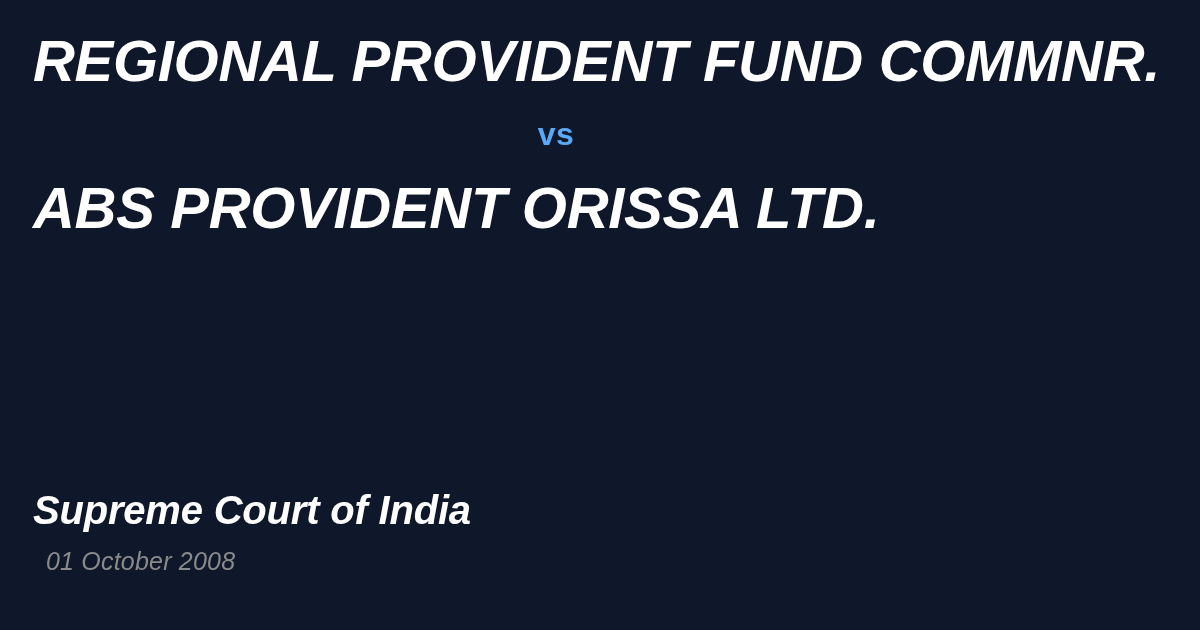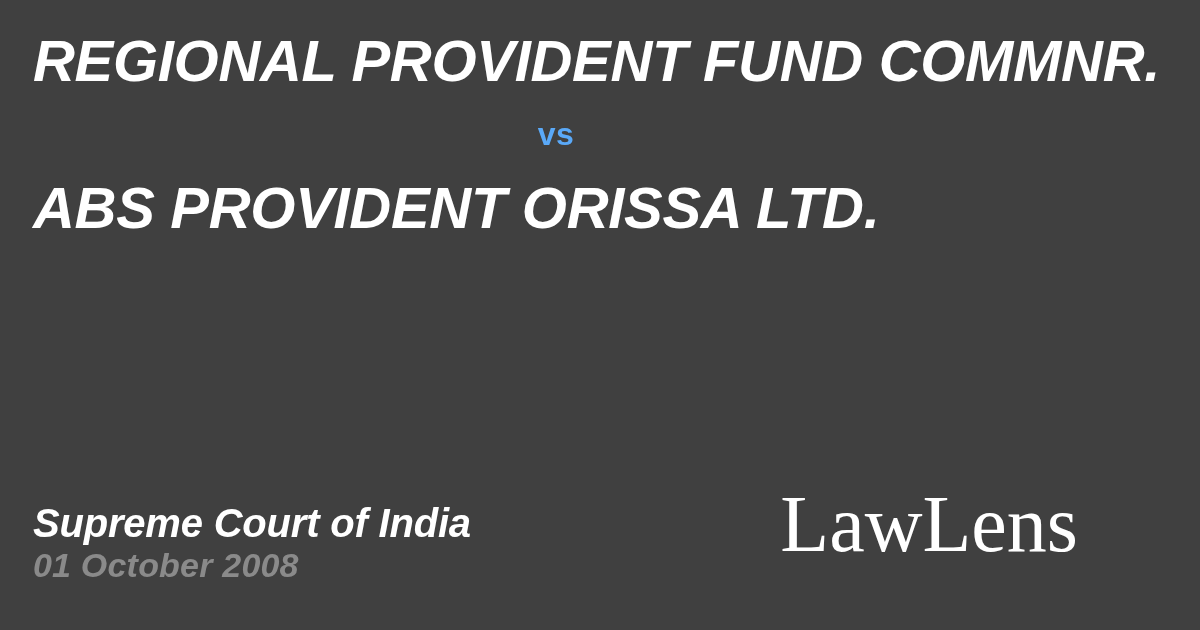--- a/index.html
+++ b/index.html
@@ -10,21 +10,21 @@
   }
   body {
     font-family: "Liberation Sans", sans-serif;
     -webkit-font-smoothing: antialiased;
   }
 
   .card {
     position: relative;
     width: 1200px;
     height: 630px;
-    background: #404040;
+    background: #0f172a;
     overflow: hidden;
     box-sizing: border-box;
   }
 
   
   .case-block {
     position: absolute;
     left: 0;
     top: 0;
     width: 1200px;
@@ -67,21 +67,21 @@
     font-size: 32px;
     line-height: 40px;
     letter-spacing: 0.5px;
     color: #5aa9f8;
   }
 
   
   .footer {
     position: absolute;
     left: 0;
-    bottom: 16px;
+    bottom: 7px;
     width: 1108px;
     height: 150px;
   }
 
   .footer-meta {
     position: absolute;
     left: 33px;
     bottom: 34px;
   }
 
@@ -92,28 +92,28 @@
     font-size: 40px;
     line-height: 46px;
     letter-spacing: -0.2px;
     color: #ffffff;
     white-space: nowrap;
     margin: 0 0 4px 0;
   }
 
   .case-date {
     font-family: "Liberation Sans", sans-serif;
-    font-weight: 700;
+    font-weight: 400;
     font-style: italic;
-    font-size: 34px;
+    font-size: 25px;
     line-height: 30px;
     letter-spacing: 0.2px;
     color: #8a8a8a;
     white-space: nowrap;
-    margin: 0;
+    margin: 13px;
   }
 
   .brand-logo {
     position: absolute;
     right: 30px;
     bottom: 50px;
     font-family: "Liberation Serif", "DejaVu Serif", serif;
     font-weight: 400;
     font-style: normal;
     font-size: 80px;
@@ -139,17 +139,16 @@
 
   </div>
 
   <div class="footer">
 
     <div class="footer-meta">
       <div class="court-name">Supreme Court of India</div>
       <div class="case-date">01 October 2008</div>
     </div>
 
-    <div class="brand-logo">LawLens</div>
 
   </div>
 
 </div>
 
 </body></html>

